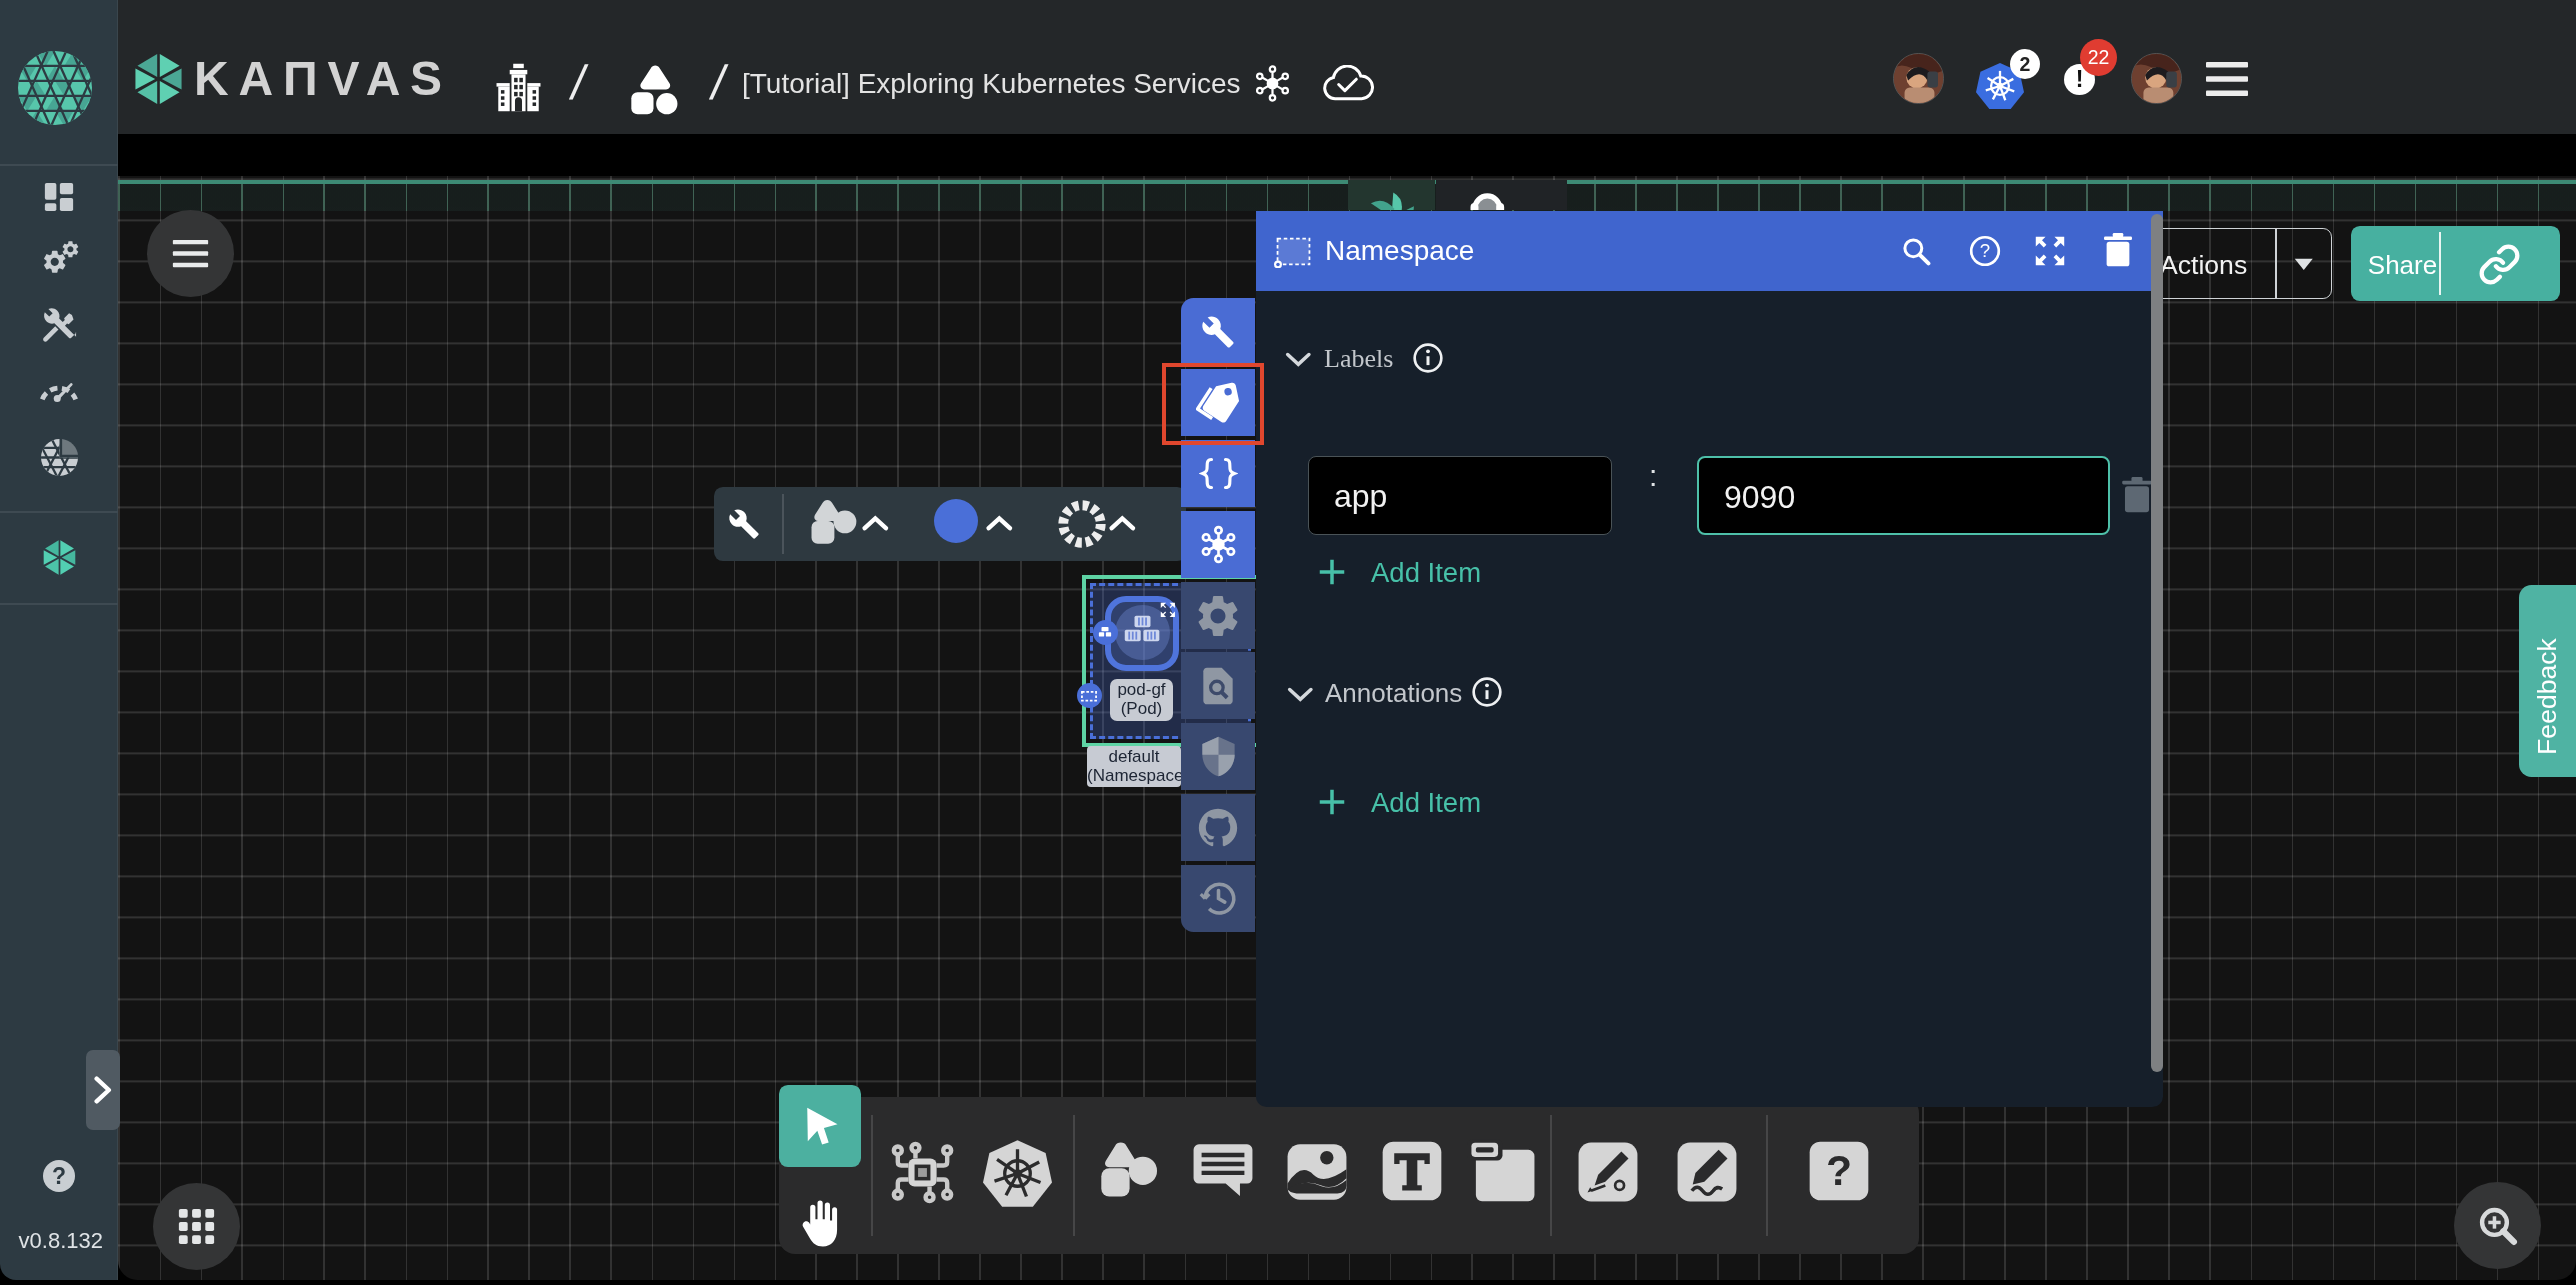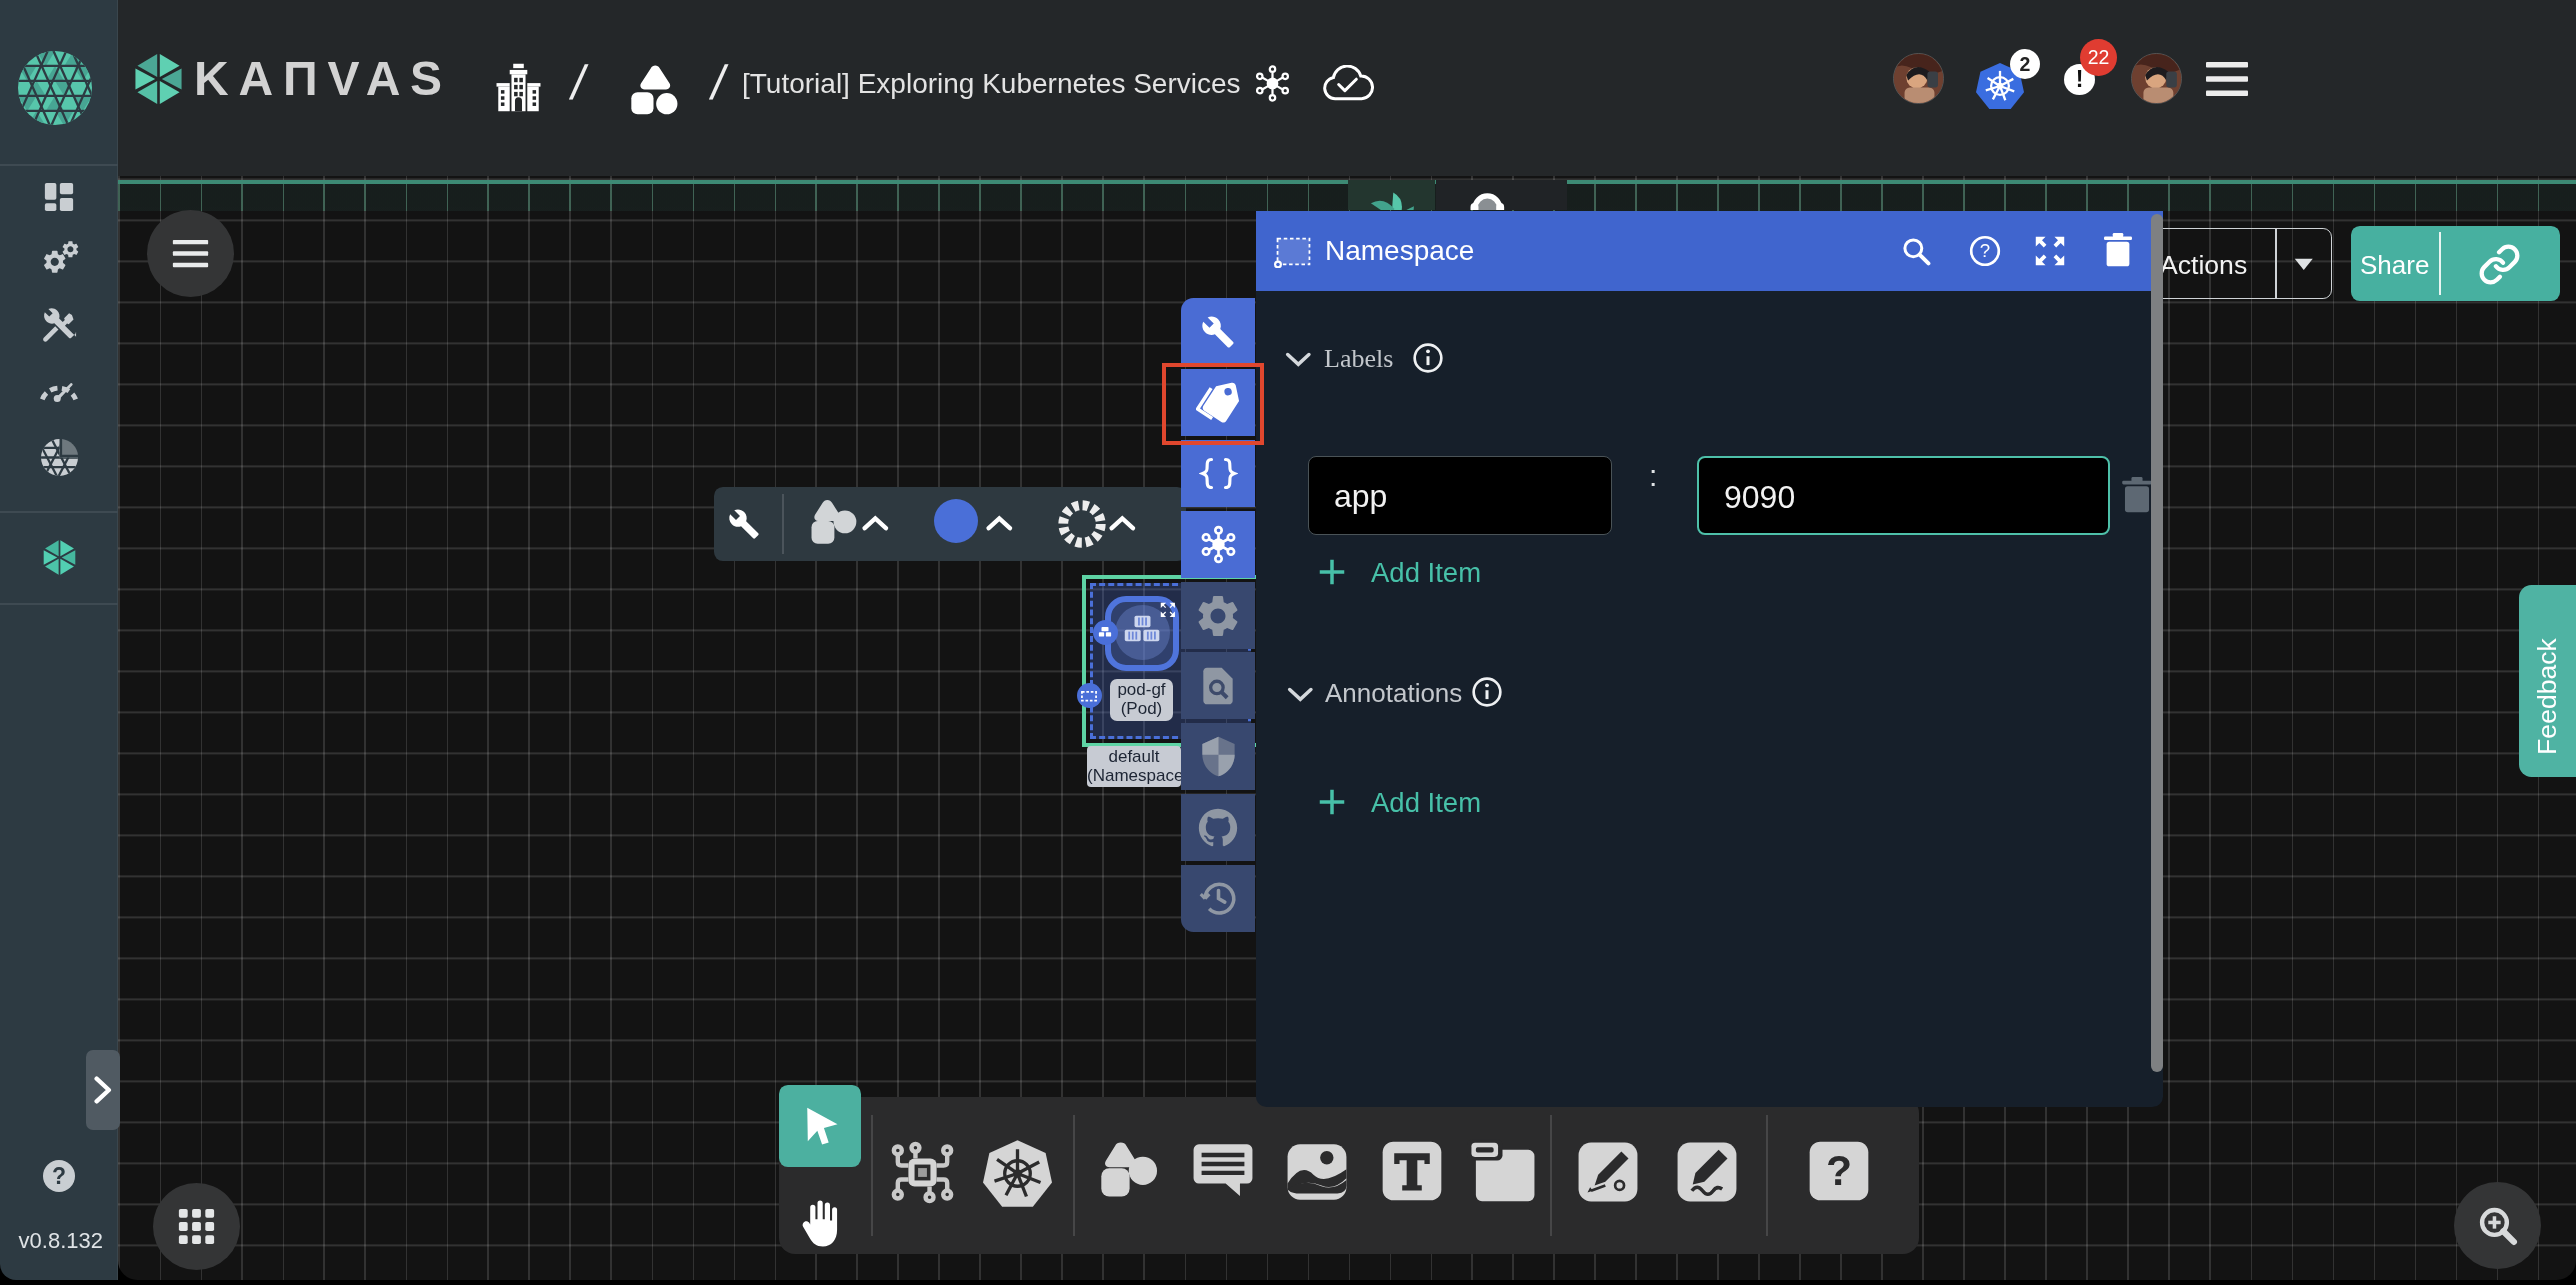--- a/index.html
+++ b/index.html
@@ -11,21 +11,21 @@
   #canvas { left:118px; top:176px; width:2458px; height:1104px;
     background-color:#131313;
     background-image:
       linear-gradient(to right, rgba(255,255,255,0.135) 1.8px, transparent 1.8px),
       linear-gradient(to bottom, rgba(255,255,255,0.135) 1.8px, transparent 1.8px);
     background-size:41px 41px;
     background-position:0px 2.4px;
     border-radius:0 0 19.5px 19.5px;
   }
   
-  #header { left:0; top:0; width:2576px; height:176px; background:#242729; }
+  #header { left:0; top:0; width:2576px; height:134px; background:#242729; }
   
   #sidebar { left:0; top:0; width:118px; height:1280px; background:#2d3a42;
     border-radius:0 0 0 16px; border-right:0.9px solid #3a464d; }
   .sideicon { position:absolute; left:0; width:118px; display:flex; justify-content:center; }
   
   #ftoolbar { left:714px; top:487px; width:472px; height:74px; background:#2e3940; border-radius:8.9px; }
   
   .vbtn { position:absolute; left:1181px; width:74px; height:67px;
     display:flex; align-items:center; justify-content:center; }
   .vblue { background:#4a6cd4; }
@@ -549,21 +549,21 @@
 
   <div class="abs" style="left:2145px; top:228px; width:187px; height:71px; border:1.8px solid #cfd3d6; border-radius:8.9px; z-index:10;"></div>
   <div class="abs" style="left:2275px; top:228px; width:1.8px; height:71px; background:#cfd3d6;"></div>
   <div class="abs" style="left:2160px; top:250px; font-size:26.6px; color:#f2f2f2; font-weight:400;">Actions</div>
   <svg class="abs" style="left:2294px; top:257px;" width="19.5" height="14" viewBox="0 0 26 18">
       <path d="M1 2 H25 L13 17 Z" fill="#dfe2e4"></path>
     </svg>
 
   <div class="abs" style="left:2351px; top:226px; width:209px; height:75px; background:#47b0a0; border-radius:8.9px;"></div>
   <div class="abs" style="left:2439px; top:232px; width:1.8px; height:63px; background:#e8f5f2;"></div>
-  <div class="abs" style="left:2360px; top:250px; width:85px; font-size:26px; color:#fff;">Share</div>
+  <div class="abs" style="left:2360px; top:250px; width:85px; text-align:center; font-size:26px; color:#fff;">Share</div>
   <svg class="abs" style="left:2478px; top:243px;" width="43" height="43" viewBox="0 0 24 24" fill="none" stroke="#fff" stroke-width="2.4" stroke-linecap="round">
     <path d="M10 13a5 5 0 0 0 7.54.54l3-3a5 5 0 0 0-7.07-7.07l-1.72 1.71"></path>
     <path d="M14 11a5 5 0 0 0-7.54-.54l-3 3a5 5 0 0 0 7.07 7.07l1.71-1.71"></path>
   </svg>
 
   <div class="abs" style="left:2519px; top:585px; width:57px; height:192px; background:#4fb3a3; border-radius:12.4px 0 0 12.4px;">
     <div class="abs" style="left:8.9px; top:96px; transform:rotate(-90deg); transform-origin:center; font-size:26.6px; color:#fff; width:177px; margin-left:-69px; text-align:center;">Feedback</div>
   </div>
 
   <div class="abs" id="btoolbar">

